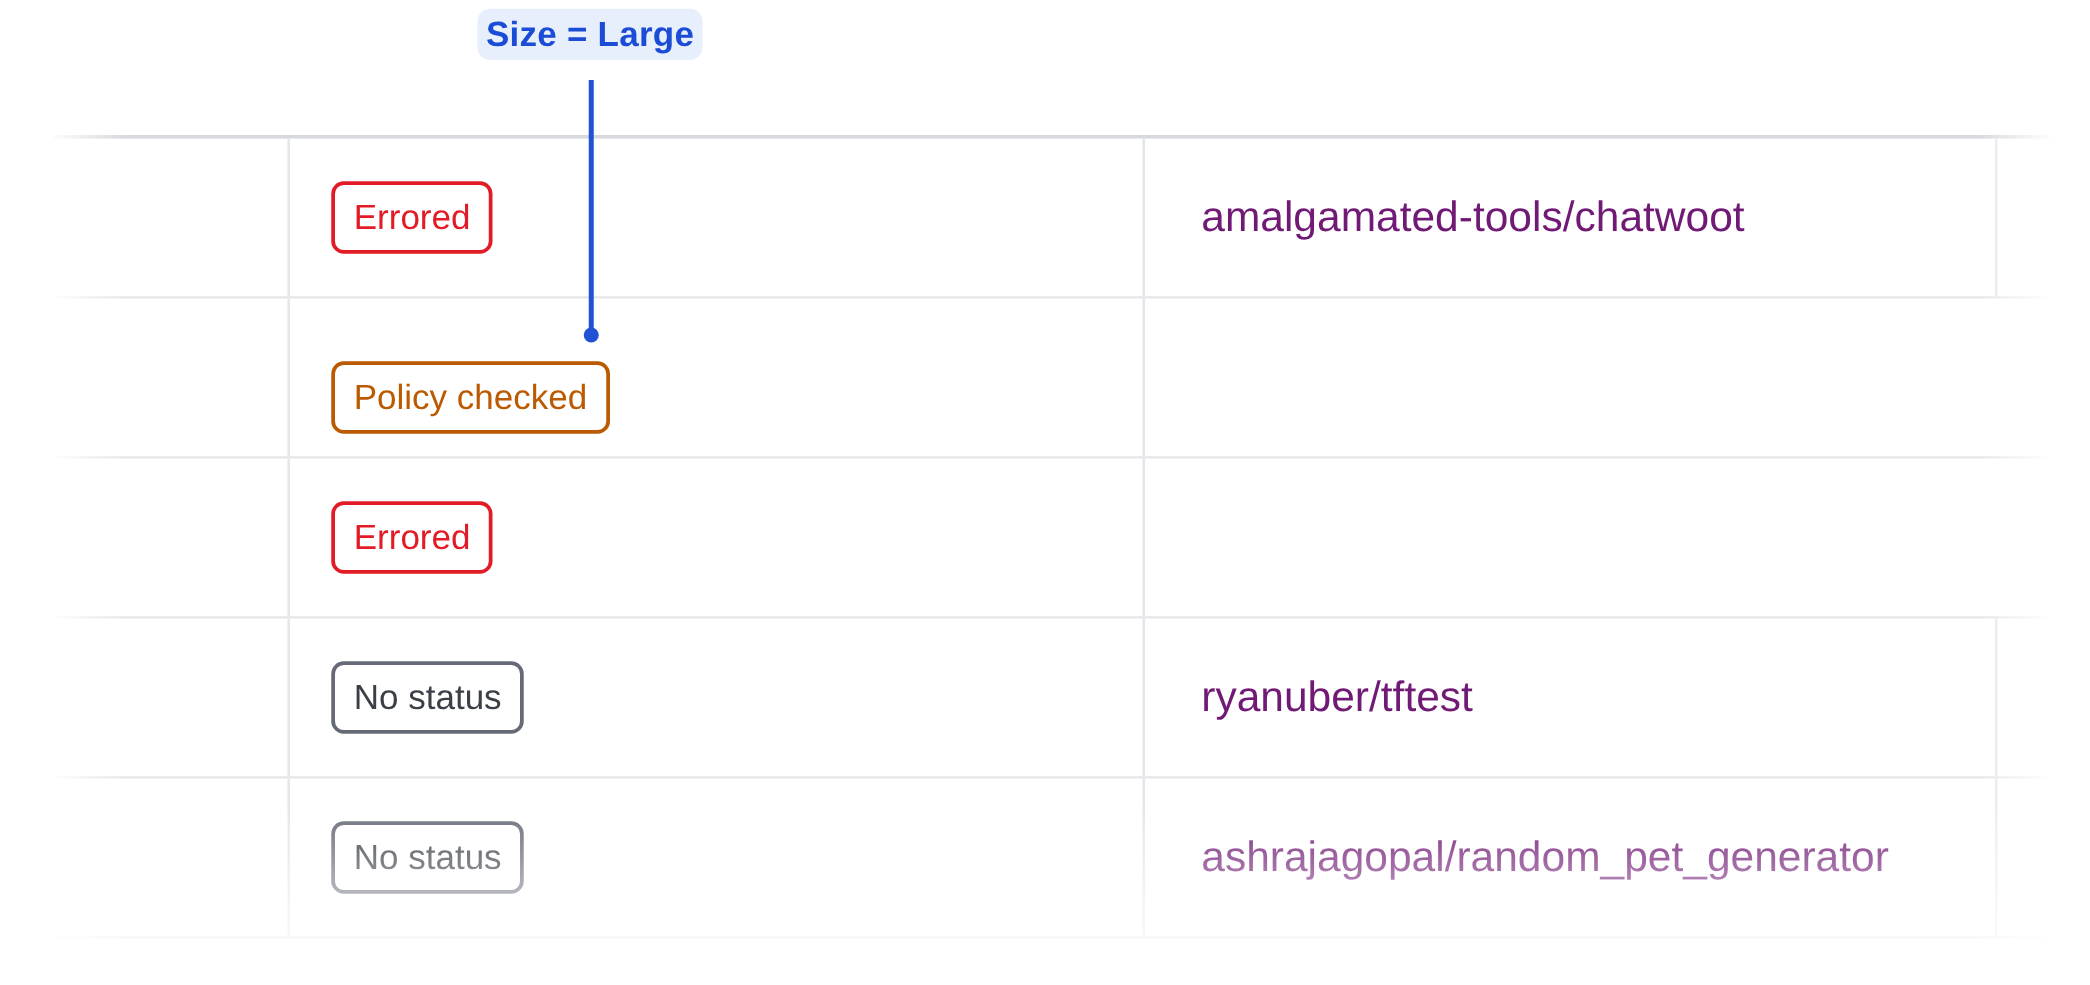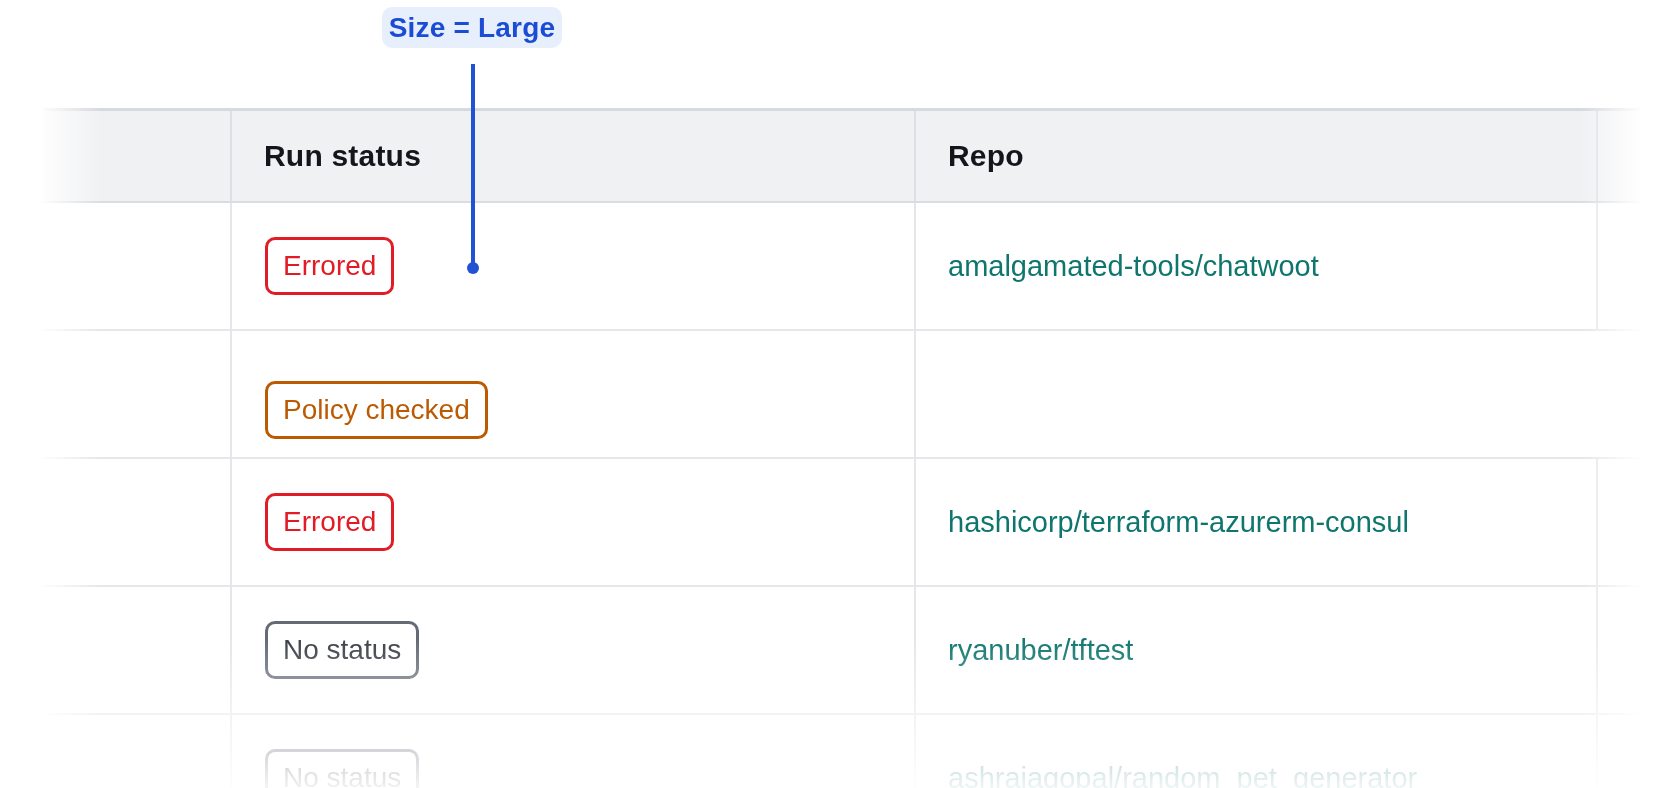--- a/index.html
+++ b/index.html
@@ -42,23 +42,23 @@
   .cell.c1, .cell.c2, .cell.c3 { border-right: 2px solid #e4e6e9; }
   .row.header .cell { border-right-color: #dcdfe3; }
   .hlabel {
     padding-left: 32px;
     font-size: 30px;
     font-weight: bold;
     color: #14161c;
     letter-spacing: 0.2px;
   }
   .repo {
-    padding-left: 32px;
-    font-size: 29px;
-    color: #0f766e;
+    padding-left: 45px;
+    font-size: 34px;
+    color: #701a75;
     white-space: nowrap;
   }
   .badge {
     margin-left: 33px;
     display: inline-flex;
     align-items: center;
     box-sizing: border-box;
     height: 58px;
     padding: 16px 15px;
     border: 3px solid;
@@ -115,30 +115,20 @@
     background: linear-gradient(to bottom, rgba(255,255,255,0) 0%, rgba(255,255,255,0.55) 55%, rgba(255,255,255,0.93) 100%);
   }
 </style>
 </head>
 <body>
 
 <div class="canvas">
 
   <div class="table">
 
-    <div class="row header">
-      <div class="cell c1"></div>
-      <div class="cell c2">
-        <span class="hlabel">Run status</span>
-      </div>
-      <div class="cell c3">
-        <span class="hlabel">Repo</span>
-      </div>
-      <div class="cell c4"></div>
-    </div>
 
     <div class="row data">
       <div class="cell c1"></div>
       <div class="cell c2">
         <span class="badge critical">Errored</span>
       </div>
       <div class="cell c3">
         <span class="repo">amalgamated-tools/chatwoot</span>
       </div>
       <div class="cell c4"></div>
@@ -149,23 +139,20 @@
       <div class="cell c2">
         <span class="badge warning">Policy checked</span>
       </div>
       <div class="cell c4"></div>
     </div>
 
     <div class="row data">
       <div class="cell c1"></div>
       <div class="cell c2">
         <span class="badge critical">Errored</span>
-      </div>
-      <div class="cell c3">
-        <span class="repo">hashicorp/terraform-azurerm-consul</span>
       </div>
       <div class="cell c4"></div>
     </div>
 
     <div class="row data">
       <div class="cell c1"></div>
       <div class="cell c2">
         <span class="badge neutral">No status</span>
       </div>
       <div class="cell c3">

